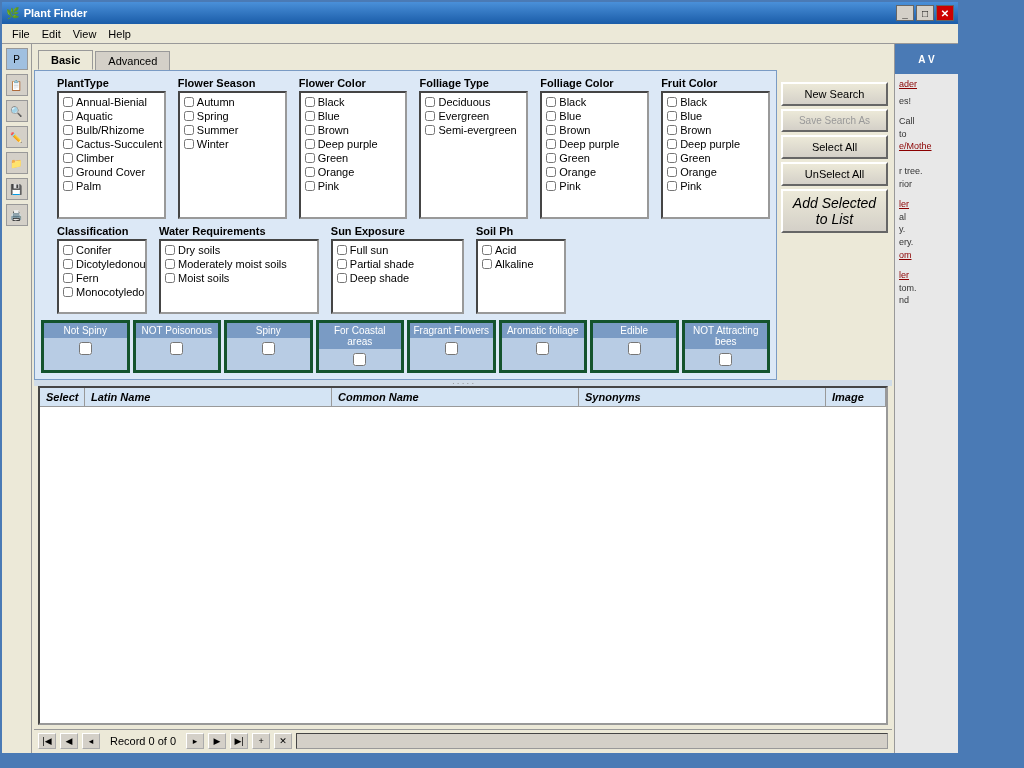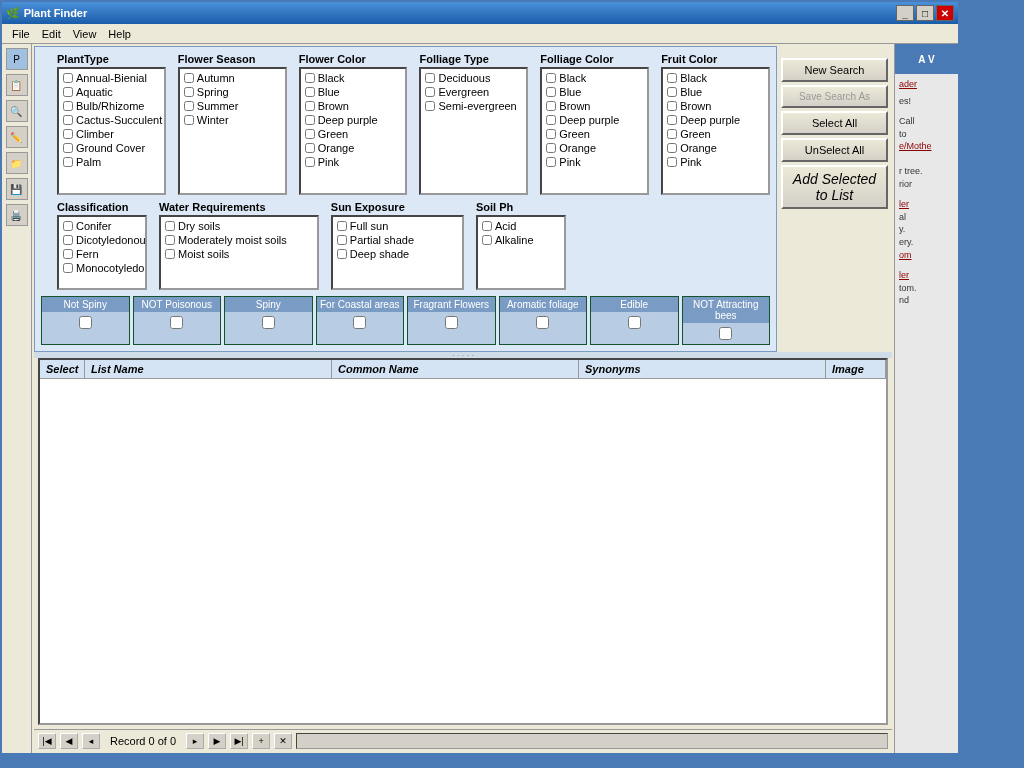--- a/index.html
+++ b/index.html
@@ -104,21 +104,21 @@
       gap: 3px;
       padding: 1px 2px;
       font-size: 11px;
       white-space: nowrap;
     }
     .filter-item input[type=checkbox] {
       width: 10px; height: 10px; margin: 0;
     }
     .special-filter-item {
       flex: 1;
-      border: 1px solid #14532d;
+      border: 3px solid #14532d;
       background: #b8cce4;
       text-align: center;
     }
     .special-filter-label {
       font-size: 10px;
       background: #7a9bc4;
       color: white;
       padding: 2px 3px;
       display: block;
     }
@@ -283,20 +283,24 @@
         <div class="sidebar-icon">📋</div>
         <div class="sidebar-icon">🔍</div>
         <div class="sidebar-icon">✏️</div>
         <div class="sidebar-icon">📁</div>
         <div class="sidebar-icon">💾</div>
         <div class="sidebar-icon">🖨️</div>
       </div>
 
       <div class="finder-container">
 
+        <div class="tabs-row">
+          <div class="tab active">Basic</div>
+          <div class="tab">Advanced</div>
+        </div>
 
         <div class="search-and-buttons">
 
           <div class="search-filters">
 
             <div class="filter-row">
 
               <div class="filter-group">
                 <div class="filter-label">PlantType</div>
                 <div class="filter-list-container">
@@ -635,21 +639,21 @@
             <button class="action-btn" style="font-size:14px;font-style:italic;">Add Selected to List</button>
           </div>
 
         </div>
 
         <div class="resize-handle">· · · · ·</div>
 
         <div class="results-area">
           <div class="results-header">
             <div class="results-col col-select">Select</div>
-            <div class="results-col col-latin">List Name</div>
+            <div class="results-col col-latin">Latin Name</div>
             <div class="results-col col-common">Common Name</div>
             <div class="results-col col-synonyms">Synonyms</div>
             <div class="results-col col-image">Image</div>
           </div>
           <div style="flex:1; background:white; min-height:200px;"></div>
         </div>
 
         <div class="status-bar">
           <div class="nav-btn">|◀</div>
           <div class="nav-btn">◀</div>

